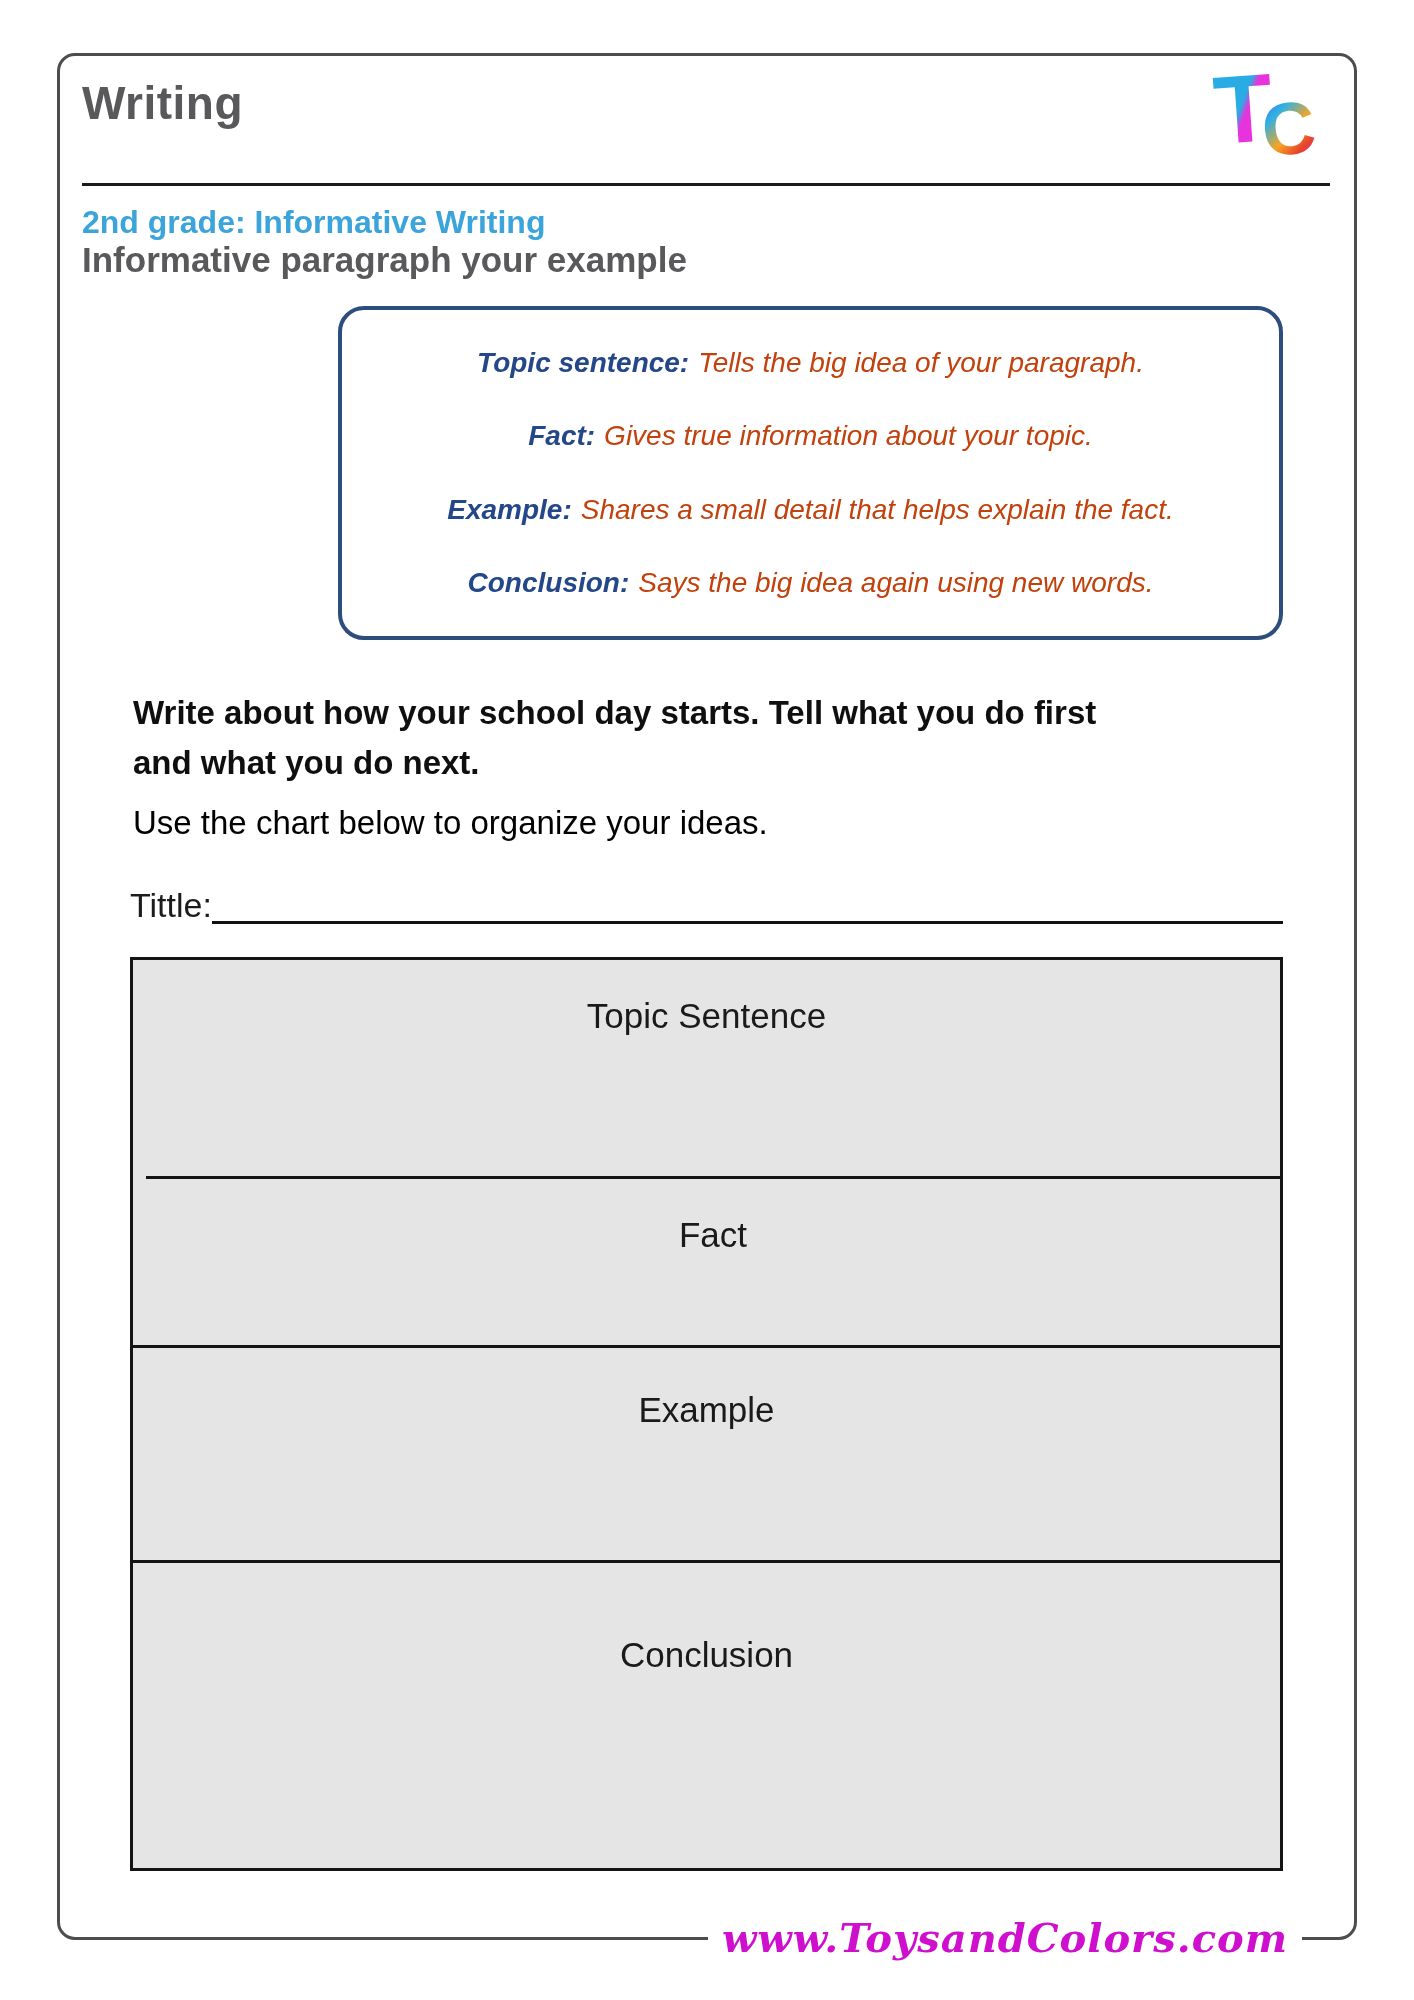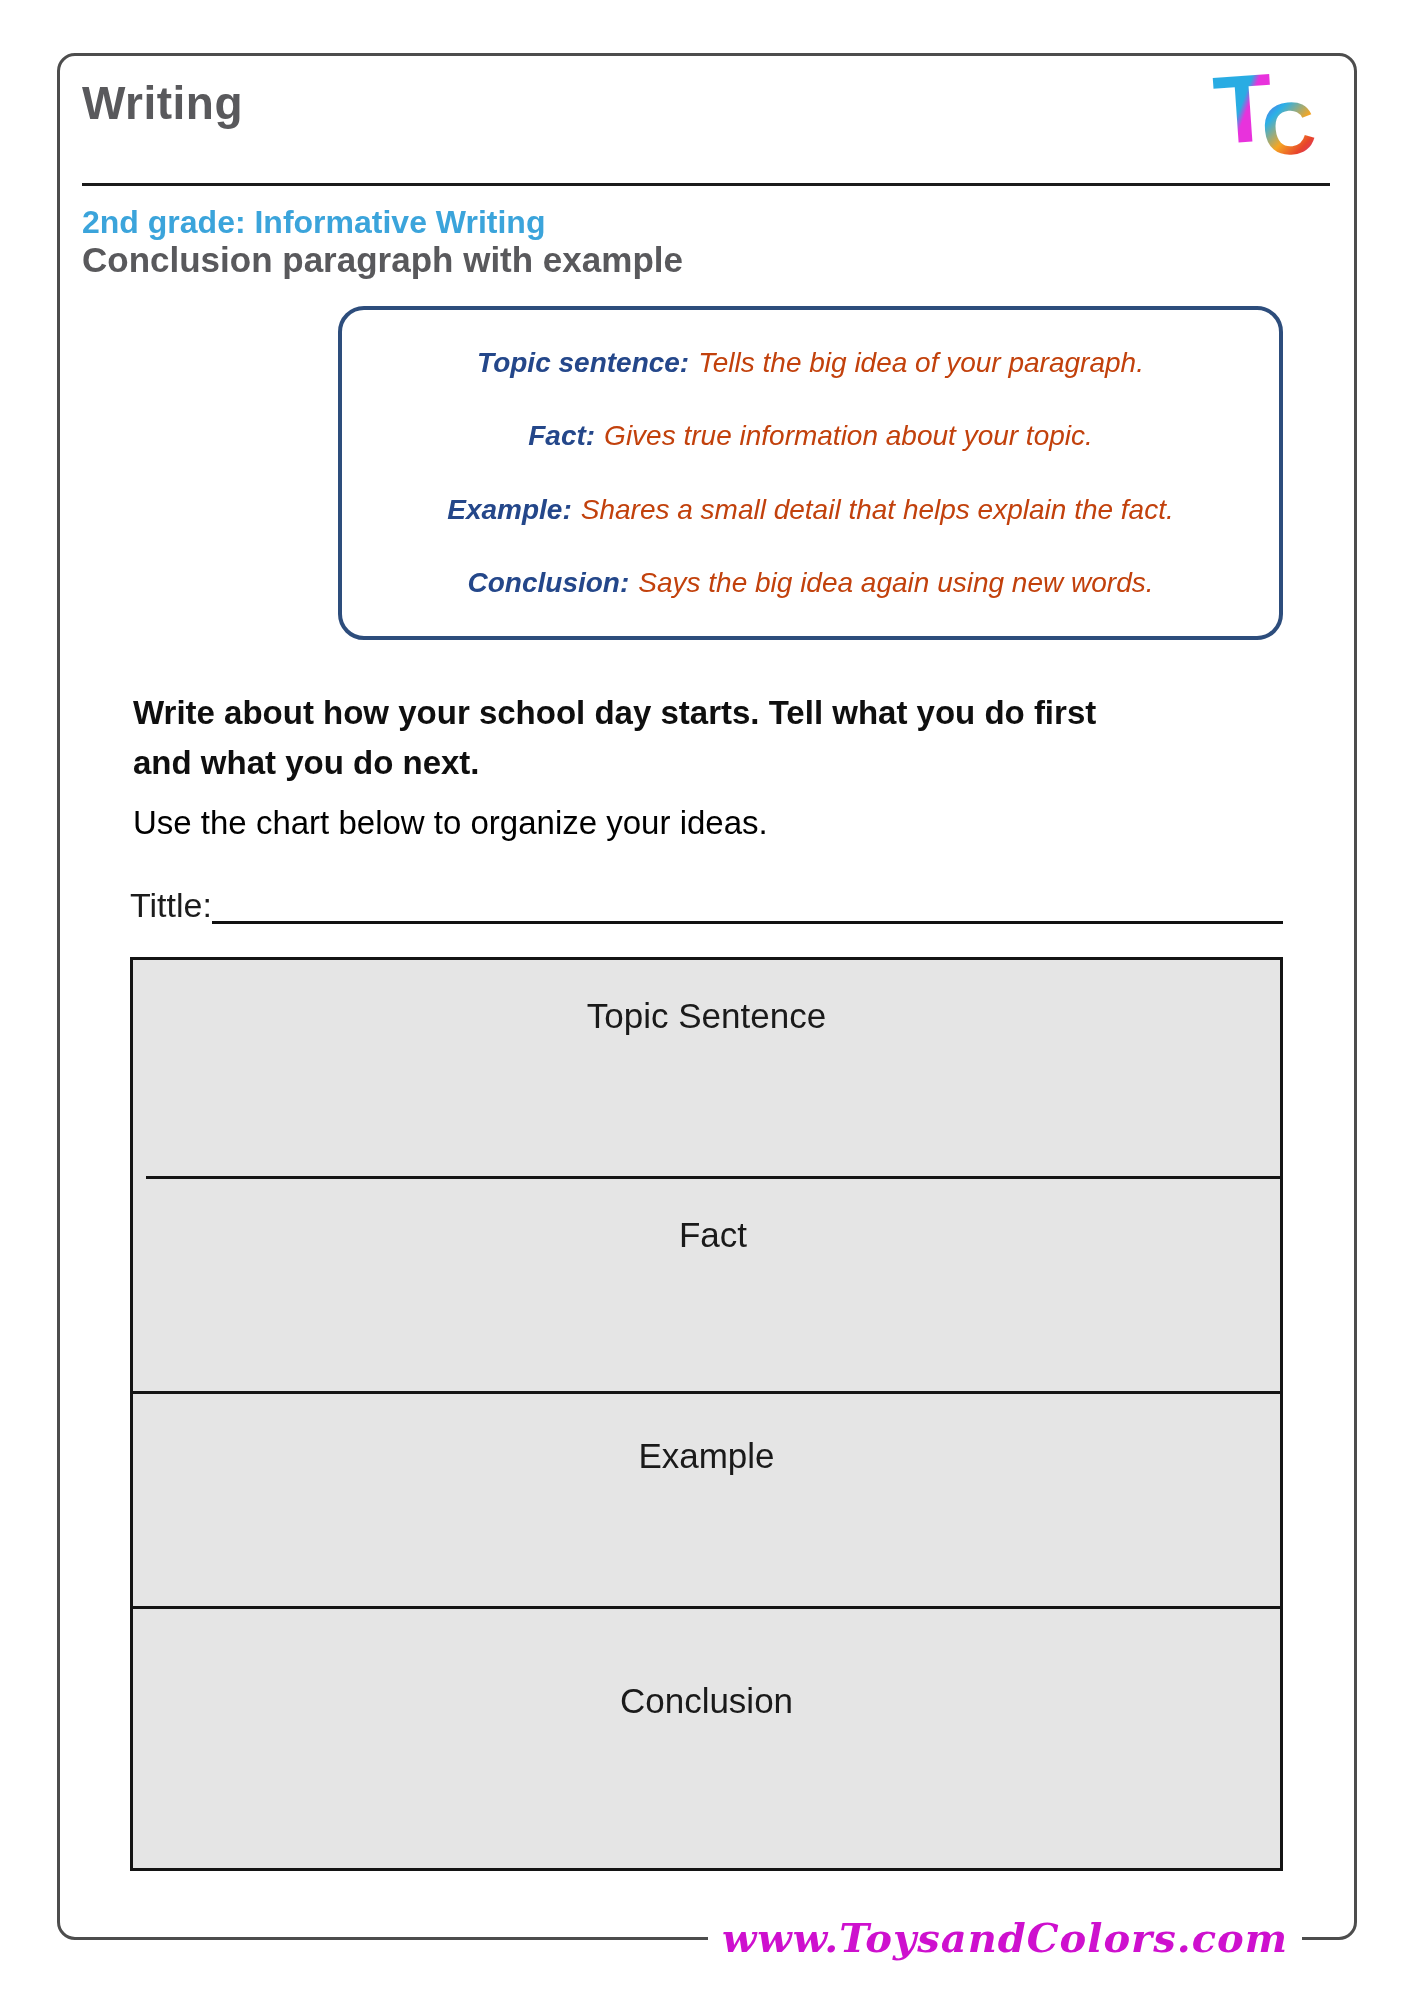--- a/index.html
+++ b/index.html
@@ -57,21 +57,21 @@
   }
   .title-label { font-size:34px; color:#1c1c1c; line-height:1.1; }
   .title-underline { flex:1; border-bottom:3px solid #111; height:38px; box-sizing:border-box; }
   .chart {
     position:absolute; left:130px; top:957px; width:1153px; height:914px;
     border:3px solid #141414; box-sizing:border-box; background:#e5e5e5;
     display:flex; flex-direction:column;
   }
   .chart-row { box-sizing:border-box; }
   .chart-row:nth-child(1) { height:216px; }
-  .chart-row:nth-child(2) { height:215px; border-top:3px solid #141414;margin-left:13px; }
+  .chart-row:nth-child(2) { height:169px; border-top:3px solid #141414;margin-left:13px; }
   .chart-row:nth-child(3) { height:215px; border-top:3px solid #141414; }
   .chart-row:nth-child(4) { flex:1; border-top:3px solid #141414; }
   .chart-row-label {
     text-align:center; font-size:35px; color:#1a1a1a; padding-top:36px;
   }
   .chart-row:nth-child(3) .chart-row-label { padding-top:42px;text-align:center; }
   .chart-row:nth-child(4) .chart-row-label { padding-top:72px; }
   .footer {
     position:absolute; top:1914px; right:112px; z-index:2;
     font-family:"DejaVu Serif", serif; font-style:italic; font-weight:700;
@@ -90,21 +90,21 @@
 
   <div class="logo">
     <span class="logo-t">T</span>
     <span class="logo-c">C</span>
   </div>
 
   <div class="rule"></div>
 
   <div class="subtitle">2nd grade: Informative Writing</div>
 
-  <div class="heading">Conclusion paragraph with example</div>
+  <div class="heading">Informative paragraph your example</div>
 
   <div class="defbox">
 
       <p class="def-line">
         <span class="def-label">Topic sentence:</span><span class="def-text">Tells the big idea of your paragraph.</span>
       </p>
 
       <p class="def-line">
         <span class="def-label">Fact:</span><span class="def-text">Gives true information about your topic.</span>
       </p>

